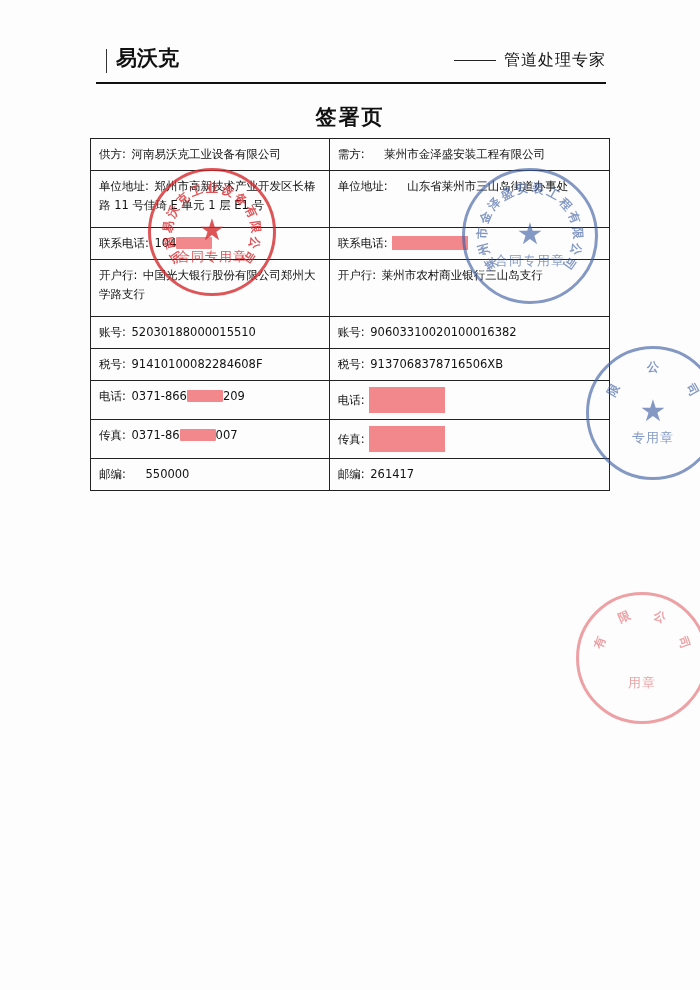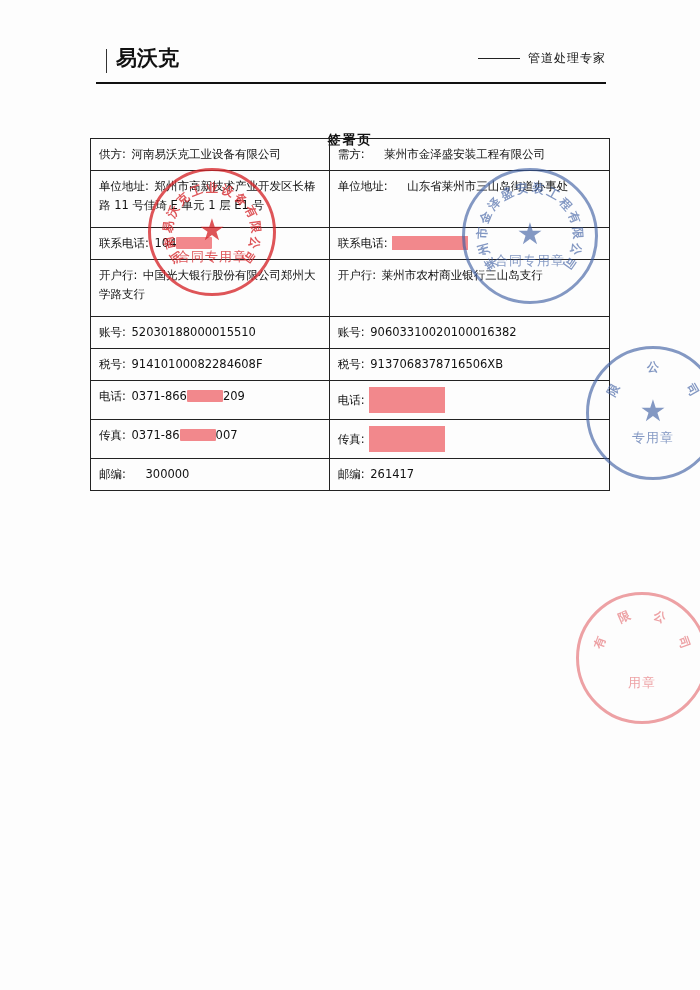--- a/index.html
+++ b/index.html
@@ -81,38 +81,37 @@
     align-items: center;
   }
   .tagline-dash {
     width: 42px;
     height: 1px;
     background: #222;
     margin-right: 8px;
   }
   .tagline {
     font-family: "DejaVu Sans", sans-serif;
-    font-size: 12px;
+    font-size: 16px;
     color: #111;
     letter-spacing: 1px;
   }
 
   
   .doc-title {
     position: absolute;
     left: 0;
     top: 103px;
     width: 700px;
     text-align: center;
     font-family: "DejaVu Sans", sans-serif;
-    font-size: 13px;
+    font-size: 21px;
     font-weight: bold;
     letter-spacing: 2px;
     color: #111;
-    margin-top: 28px;
   }
 
   
   .sig-table {
     position: absolute;
     left: 90px;
     top: 138px;
     width: 520px;
     border-collapse: collapse;
     table-layout: fixed;
@@ -303,21 +302,21 @@
       </tr>
       <tr>
         <td><span class="lbl">电话:</span> <span class="val">0371-866</span><span class="redact redact-inline"></span><span>209</span></td>
         <td><span class="lbl">电话:</span><span class="redact-tall"></span></td>
       </tr>
       <tr>
         <td><span class="lbl">传真:</span> <span class="val">0371-86</span><span class="redact redact-inline"></span><span>007</span></td>
         <td><span class="lbl">传真:</span><span class="redact-tall"></span></td>
       </tr>
       <tr>
-        <td><span class="lbl">邮编:</span> <span class="val indent">300000</span></td>
+        <td><span class="lbl">邮编:</span> <span class="val indent">550000</span></td>
         <td><span class="lbl">邮编:</span> <span class="val">261417</span></td>
       </tr>
     </tbody>
   </table>
 
   <div class="stamp stamp-red" id="stamp-supplier">
     <div class="arc-text">
         <span style="transform: rotate(-125deg) translate(-50%, -52px);">河</span>
         <span style="transform: rotate(-104.167deg) translate(-50%, -52px);">南</span>
         <span style="transform: rotate(-83.3333deg) translate(-50%, -52px);">易</span>

